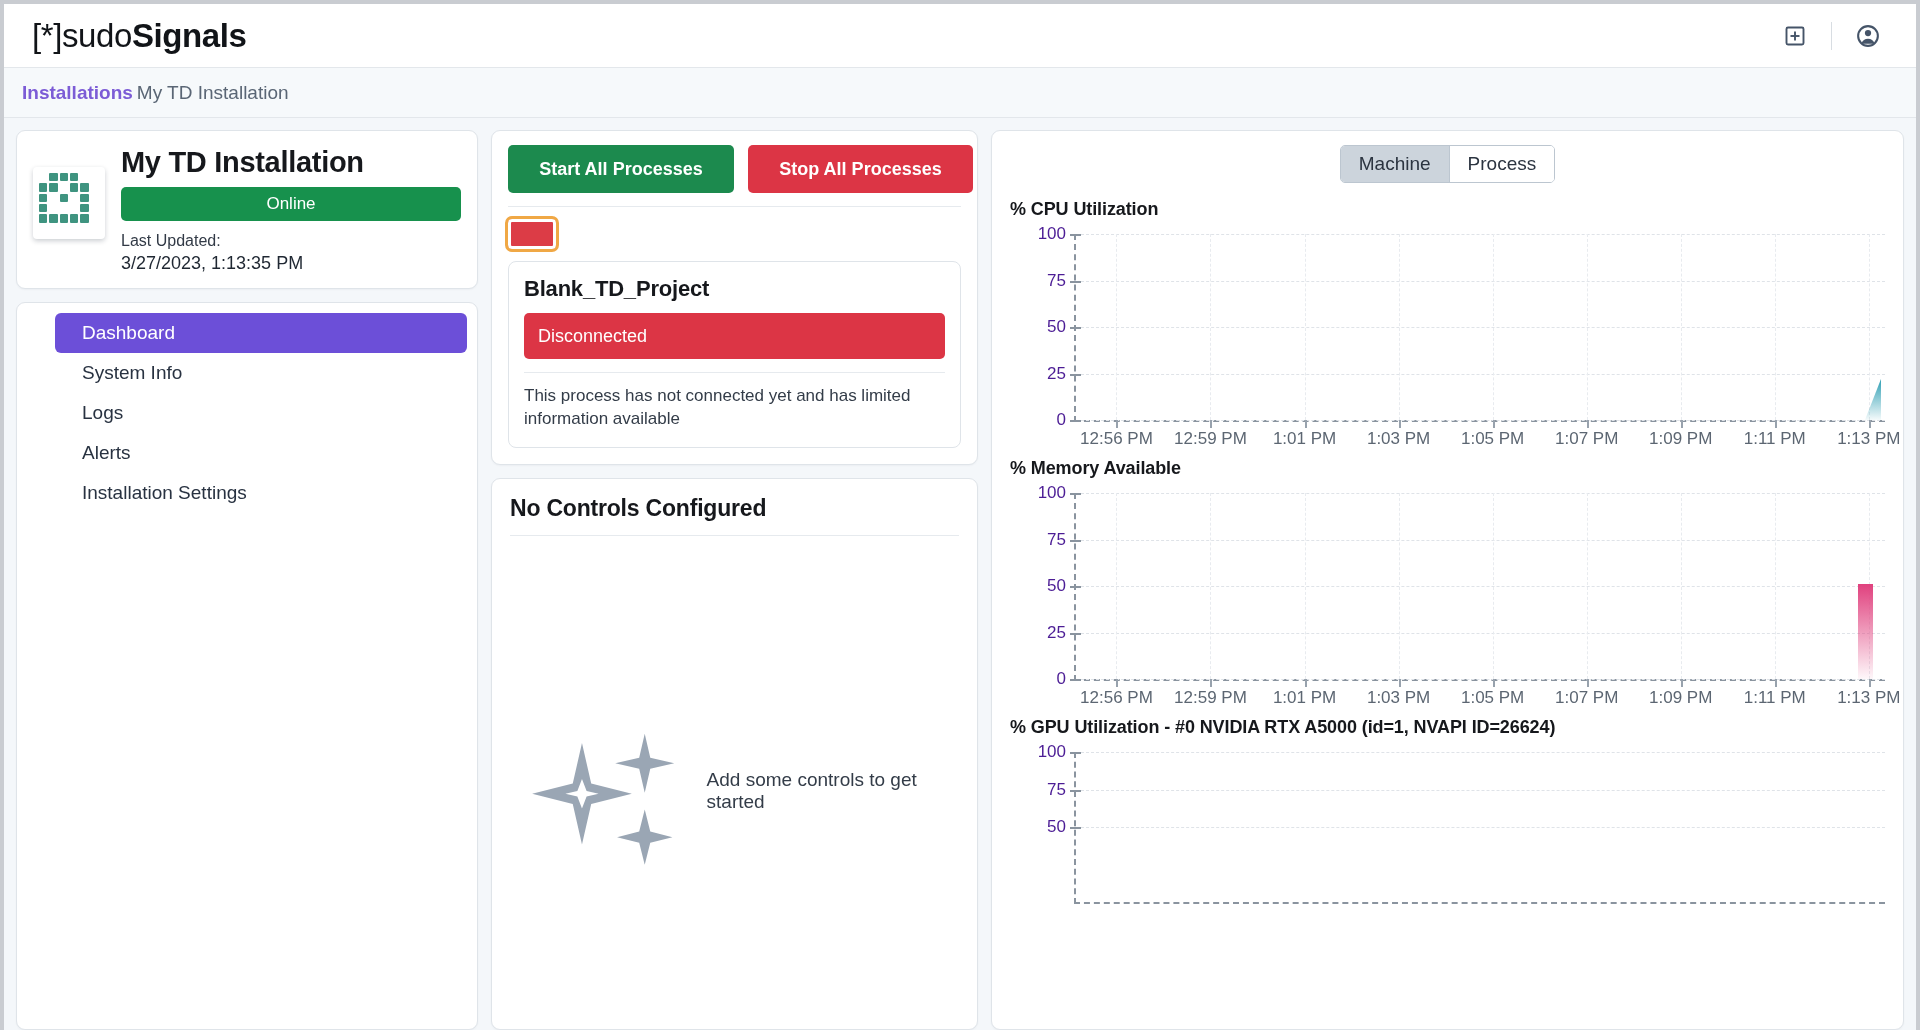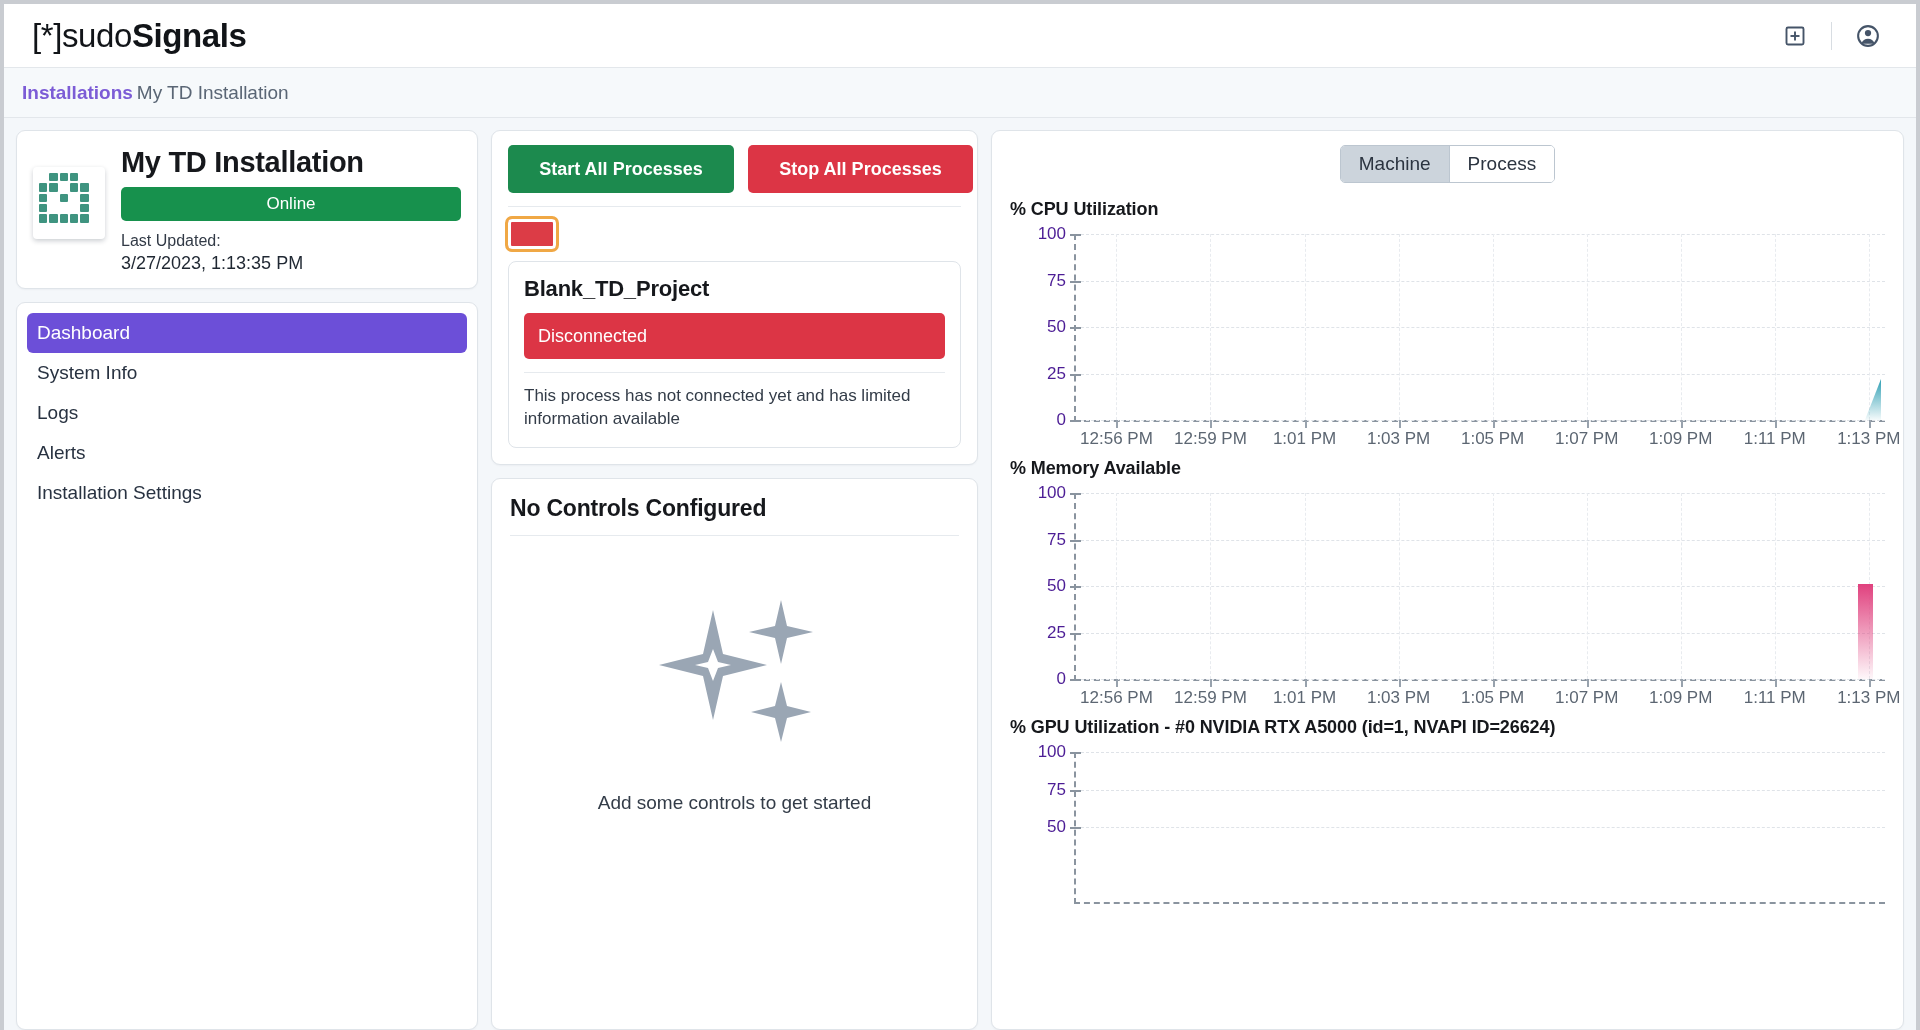--- a/index.html
+++ b/index.html
@@ -114,25 +114,26 @@
     color: #ffffff; font-size: 17px; font-weight: 400;
   }
   .status-pill.online { background: #17914d; }
   .last-updated-label { font-size: 16px; color: #323a46; margin-top: 9px; line-height: 1.35; }
   .last-updated-value { font-size: 18px; color: #1f2732; line-height: 1.35; }
 
   .nav-card { padding: 10px 10px; flex: 1; min-height: 0; }
   .nav-item {
     height: 40px;
     display: flex; align-items: center;
-    padding: 0 10px;
+    padding: 0 27px;
     font-size: 19px;
     color: #283241;
     border-radius: 6px;
     cursor: pointer;
+    margin-left: 28px;
   }
   .nav-item.active { background: #6c4fd8; color: #ffffff; }
 
   
   .col-mid { width: 487px; flex: none; display: flex; flex-direction: column; gap: 13px; min-height: 0; }
   .proc-card { padding: 14px 16px 16px 16px; }
   .proc-btn-row { display: flex; gap: 14px; }
   .btn {
     height: 48px; border: none; border-radius: 5px;
     color: #ffffff; font-size: 18px; font-weight: 600;
@@ -161,22 +162,22 @@
   }
   .status-pill.disconnected {
     background: #dc3545; justify-content: flex-start; padding: 0 14px;
     height: 46px; font-size: 18px;
   }
   .proc-desc { font-size: 17px; color: #333c48; line-height: 1.35; }
 
   .controls-card { padding: 16px 18px 18px 18px; flex: 1; min-height: 0; display: flex; flex-direction: column; }
   .controls-title { font-size: 23px; font-weight: 700; color: #16181c; letter-spacing: -0.2px; }
   .controls-empty {
-    flex: 1; display: flex; flex-direction: column;
-    align-items: center; justify-content: flex-start; padding-top: 24px; gap: 40px;
+    flex: 1; display: flex; flex-direction: row;
+    align-items: center; justify-content: flex-start; padding-top: 24px; gap: 12px;
   }
   .controls-empty-text { font-size: 19px; color: #333c48; }
 
   
   .col-right { flex: 1; min-width: 0; display: flex; flex-direction: column; gap: 13px; min-height: 0; }
   .charts-card { flex: 1; min-height: 0; padding: 14px 18px 0 18px; overflow: hidden; position: relative; }
   .seg-wrap { display: flex; justify-content: center; margin-bottom: 16px; }
   .seg {
     display: flex; border: 1px solid #bcc6d0; border-radius: 5px; overflow: hidden;
   }

